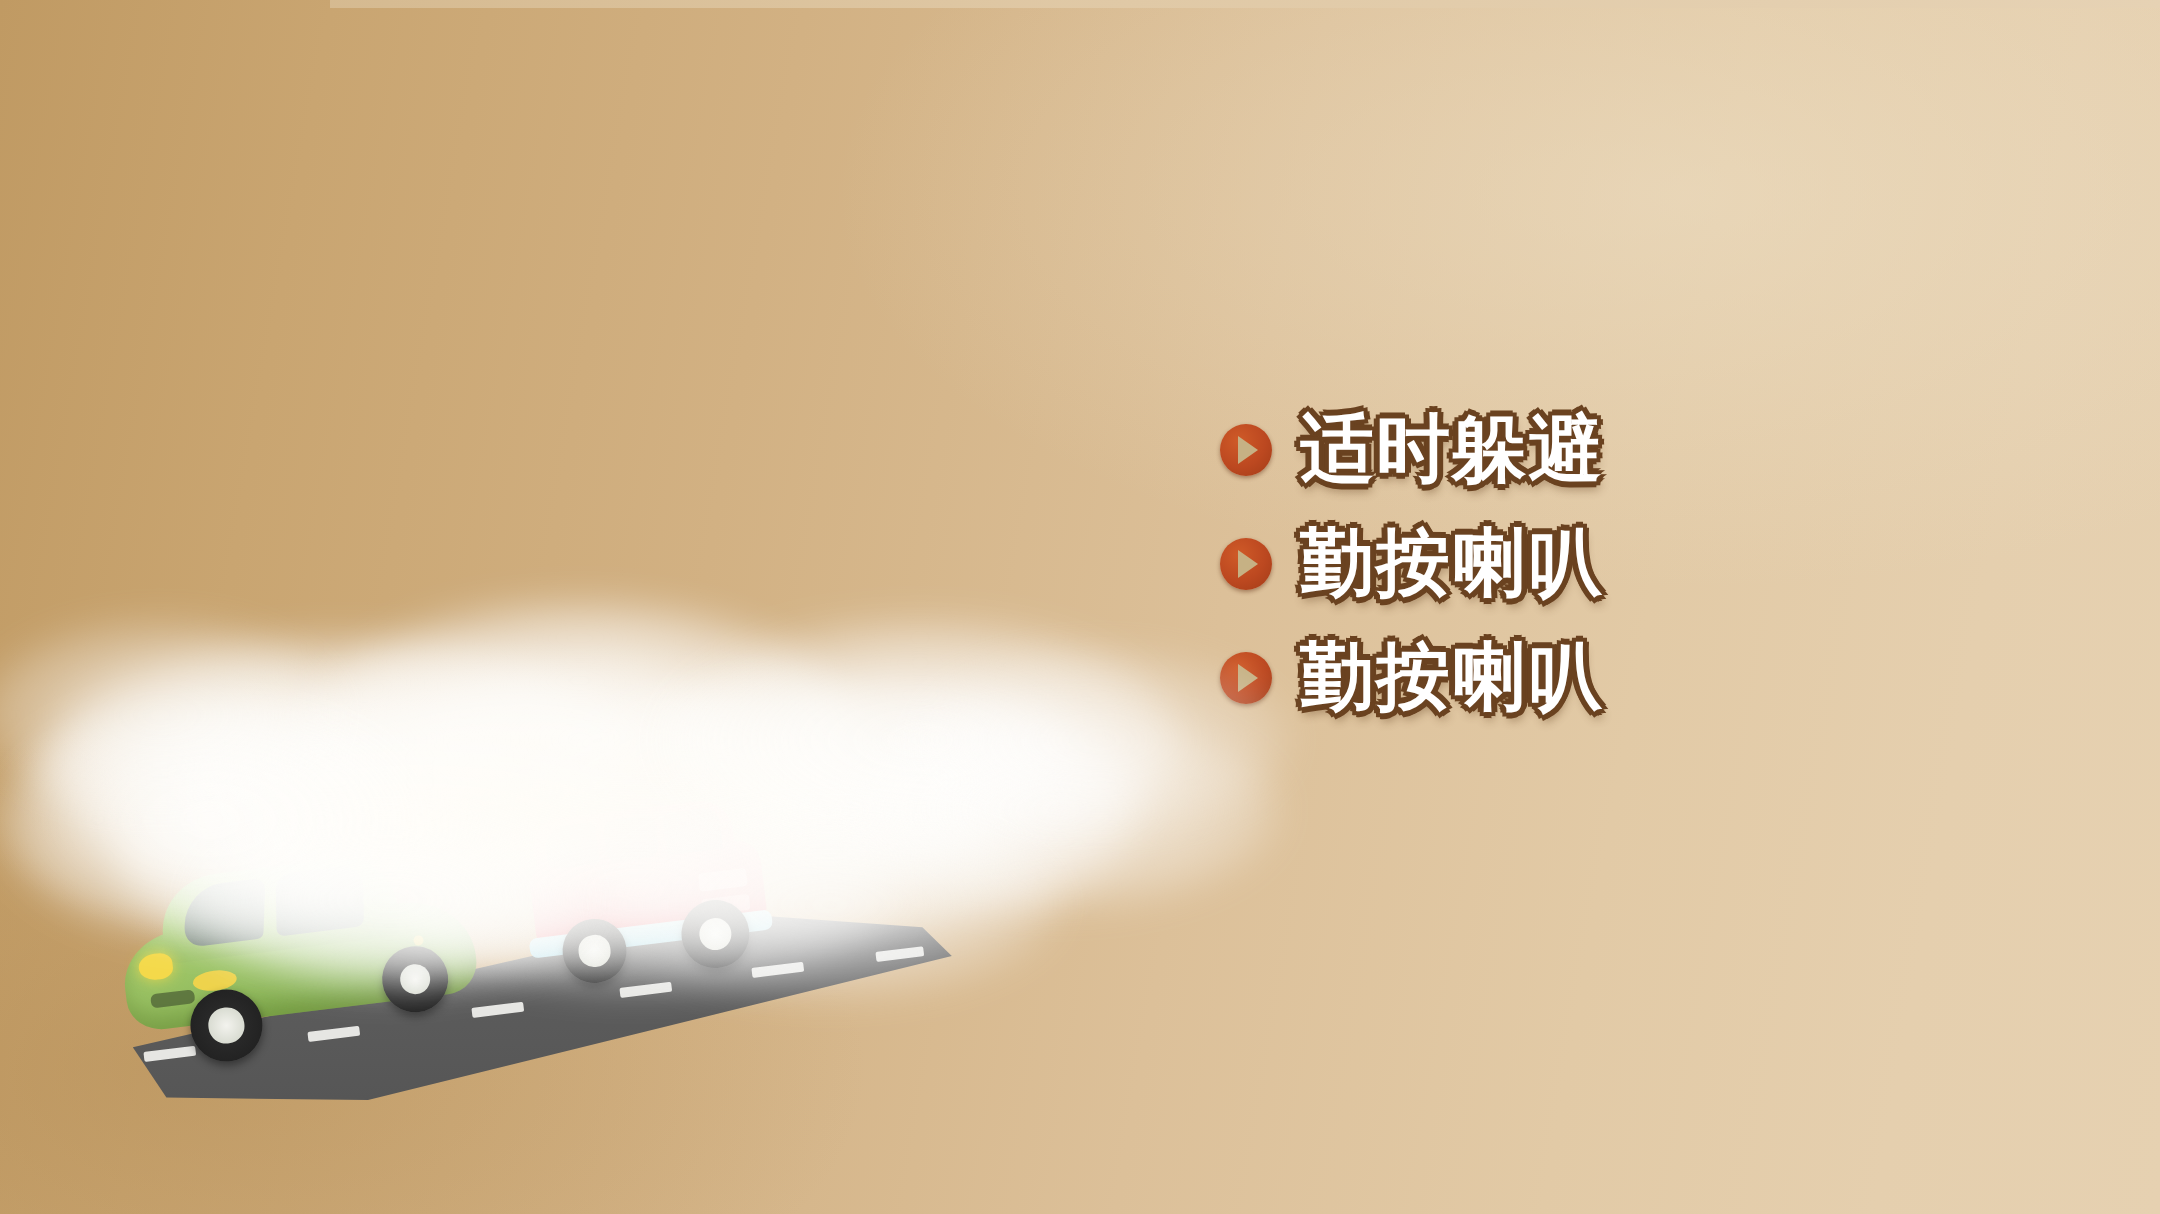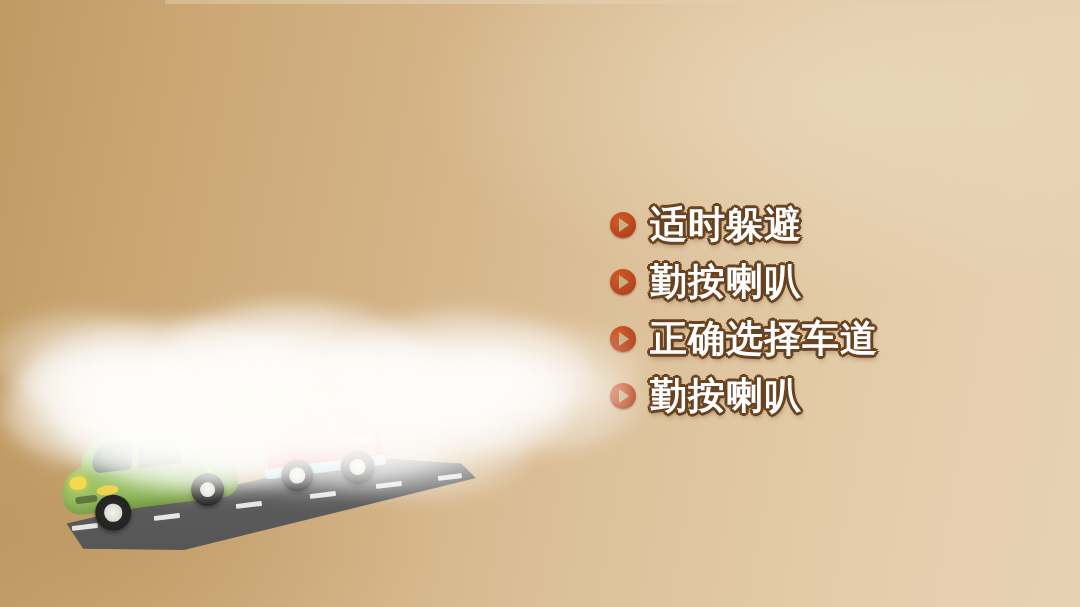--- a/index.html
+++ b/index.html
@@ -324,24 +324,20 @@
       <span class="bullet-marker"></span>
       <span class="bullet-label">适时躲避</span>
     </div>
 
 
     <div class="bullet-row">
       <span class="bullet-marker"></span>
       <span class="bullet-label">勤按喇叭</span>
     </div>
 
-    <div class="bullet-row">
-      <span class="bullet-marker"></span>
-      <span class="bullet-label">正确选择车道</span>
-    </div>
 
     <div class="bullet-row">
       <span class="bullet-marker"></span>
       <span class="bullet-label">勤按喇叭</span>
     </div>
 
   </div>
 
   <div class="scene">
 

